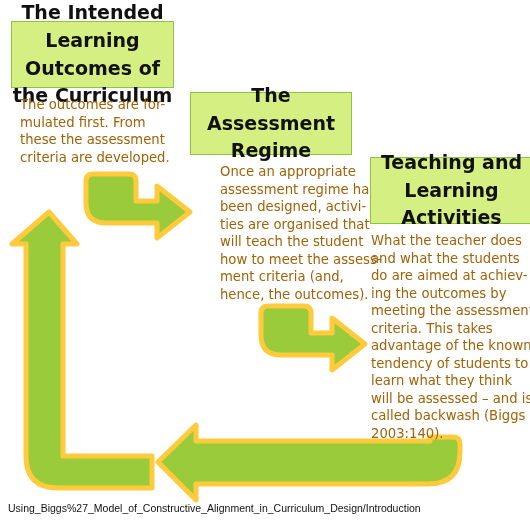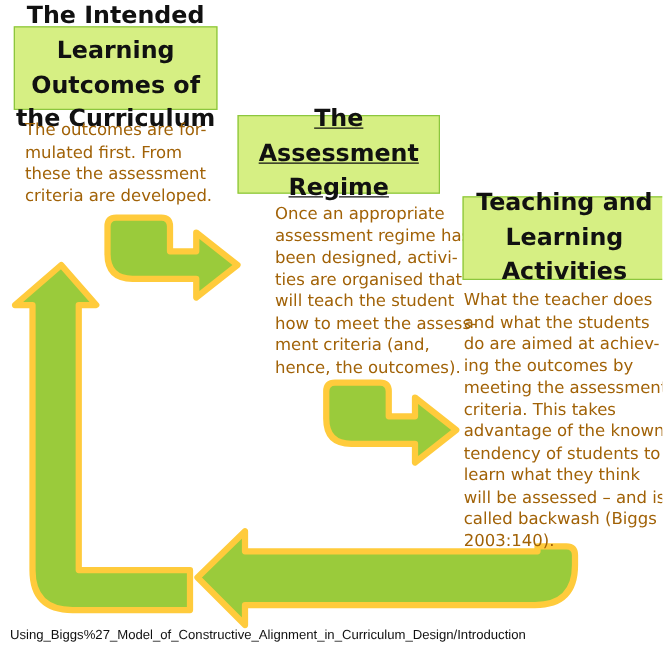--- a/index.html
+++ b/index.html
@@ -42,21 +42,21 @@
     position: absolute;
     color: #a16207;
     font-size: 13.2px;
     line-height: 1.33;
     white-space: pre-line;
   }
   
   #box-outcomes { left: 11px; top: 21px; width: 163px; height: 67px; }
   #para-outcomes { left: 20px; top: 96px; width: 185px; }
   
-  #box-assessment { left: 190px; top: 92px; width: 162px; height: 63px; text-decoration: underline; }
+  #box-assessment { left: 190px; top: 92px; width: 162px; height: 63px; }
   #para-assessment { left: 196px; top: 163px; width: 180px; margin-left: 24px; }
   
   #box-teaching { left: 370px; top: 157px; width: 163px; height: 67px; }
   #para-teaching { left: 371px; top: 232px; width: 175px; }
 
   #footer {
     position: absolute;
     left: 8px;
     top: 489px;
     width: 520px;

